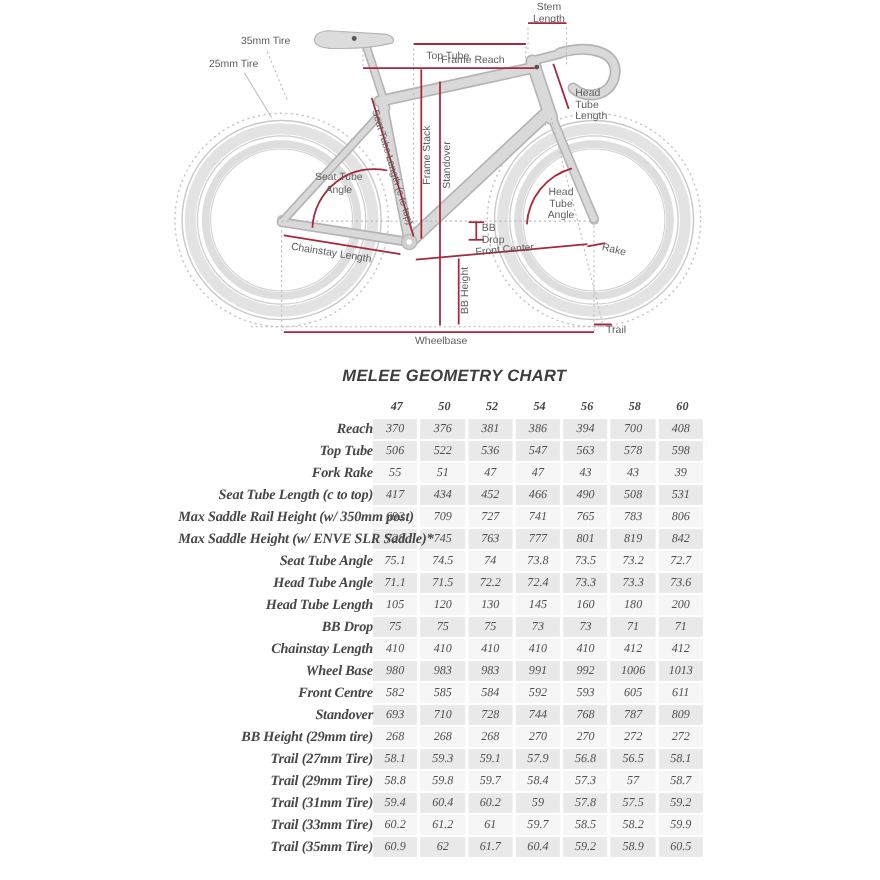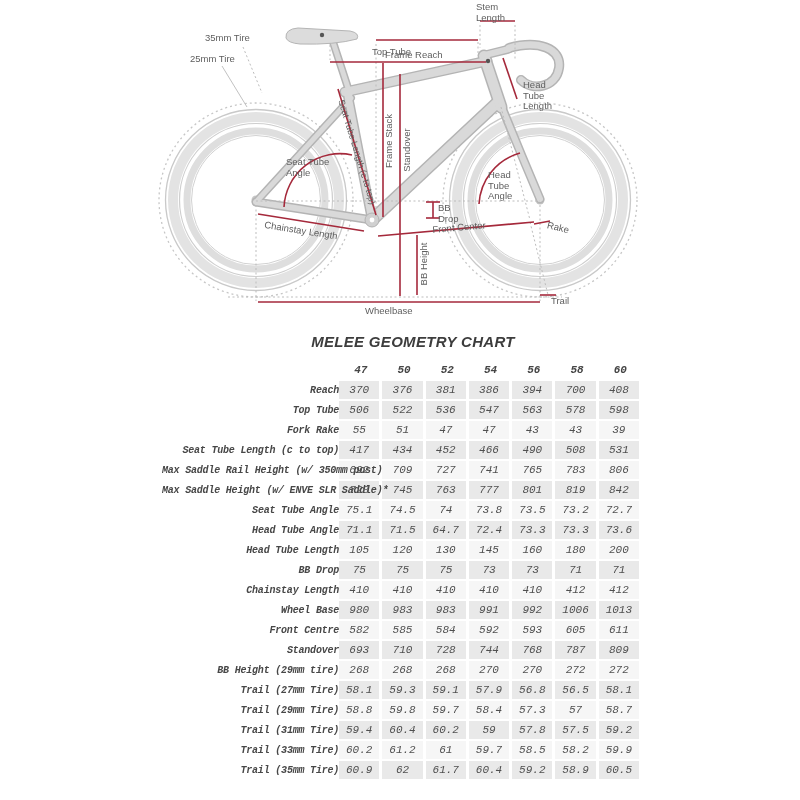--- a/index.html
+++ b/index.html
@@ -3,36 +3,36 @@
 <meta charset="utf-8">
 <style>
   html,body{margin:0;padding:0;background:#fff;}
   .page{position:relative;width:800px;height:800px;background:#fff;overflow:hidden;
         font-family:"Liberation Sans",sans-serif;}
 
   
   .diagram{position:absolute;left:0;top:0;width:800px;height:335px;}
   .diagram svg{position:absolute;left:0;top:0;}
   .dl{position:absolute;font:400 9.5px/1.12 "Liberation Sans",sans-serif;color:#5e5e5e;letter-spacing:0;}
-  .dl.c{}
+  .dl.c{text-align:center;}
   .dl.nw{white-space:nowrap;}
   .dl.rot{transform-origin:center center;transform:translate(-50%,-50%);}
 
   
   .geo{position:absolute;left:162px;top:334px;width:480px;}
   .geo-title{width:100%;text-align:center;text-indent:22px;
              font:italic 700 15px/1 "Liberation Sans",sans-serif;
              color:#3d3d3d;letter-spacing:.3px;margin-bottom:13px;}
   table.gt{border-collapse:separate;border-spacing:0;width:480px;
-           font-family:Liberation Mono, monospace;font-style:italic;table-layout:fixed;}
+           font-family:Liberation Serif, serif;font-style:italic;table-layout:fixed;}
   table.gt th,table.gt td{height:18px;padding:0;vertical-align:middle;}
   table.gt col.lc{width:176px;}
   table.gt col.vc{width:43px;}
   table.gt th{font-size:11px;font-weight:700;color:#454545;text-align:center;height:16px;padding-bottom:3px;}
-  td.rl{font-size:10px;font-weight:700;color:#474747;text-align:right;padding-right:9px;
+  td.rl{font-size:13px;font-weight:700;color:#474747;text-align:right;padding-right:9px;
         letter-spacing:-0.2px;white-space:nowrap;background:#fff;border-bottom:2px solid #fff;}
   td.val{font-size:11px;font-weight:400;color:#4f4f4f;text-align:center;
          border-right:3px solid #fff;border-bottom:2px solid #fff;}
   tr.odd td.val{background:#e9e9e9;}
   tr.even td.val{background:#f6f6f6;}
 </style>
 </head>
 <body>
 
 <div class="page">
@@ -121,21 +121,21 @@
         <path d="M426,218 H440"></path>
         <path d="M258,214 L364,231"></path>
         <path d="M378,236 L534,222"></path>
         <path d="M534,224 L550,221"></path>
         <path d="M417,235 V295"></path>
         <path d="M258,302 H540"></path>
         <path d="M540,295 H556"></path>
       </g>
     </svg>
 
-    <div class="dl nw" style="left:205px;top:33px;">35mm Tire</div>
+    <div class="dl nw" style="left:219px;top:33px;">35mm Tire</div>
     <div class="dl nw" style="left:190px;top:54px;">25mm Tire</div>
     <div class="dl c" style="left:476px;top:2px;width:46px;">Stem Length</div>
     <div class="dl c" style="left:385px;top:26px;width:90px;margin-top:24px;">Frame Reach</div>
     <div class="dl c" style="left:372px;top:47px;width:70px;">Top Tube</div>
     <div class="dl" style="left:523px;top:80px;width:46px;">Head Tube Length</div>
     <div class="dl nw rot" style="left:357px;top:152px;transform:translate(-50%,-50%) rotate(73deg);font-size:9px;">Seat Tube Length (c to top)</div>
     <div class="dl nw rot" style="left:389px;top:141px;transform:translate(-50%,-50%) rotate(-90deg);">Frame Stack</div>
     <div class="dl nw rot" style="left:407px;top:150px;transform:translate(-50%,-50%) rotate(-90deg);">Standover</div>
     <div class="dl c" style="left:286px;top:157px;width:44px;">Seat Tube Angle</div>
     <div class="dl c" style="left:488px;top:170px;width:44px;">Head Tube Angle</div>
@@ -241,21 +241,21 @@
             <td class="val">74</td>
             <td class="val">73.8</td>
             <td class="val">73.5</td>
             <td class="val">73.2</td>
             <td class="val">72.7</td>
           </tr>
           <tr class="odd">
             <td class="rl">Head Tube Angle</td>
             <td class="val">71.1</td>
             <td class="val">71.5</td>
-            <td class="val">64.7</td>
+            <td class="val">72.2</td>
             <td class="val">72.4</td>
             <td class="val">73.3</td>
             <td class="val">73.3</td>
             <td class="val">73.6</td>
           </tr>
           <tr class="even">
             <td class="rl">Head Tube Length</td>
             <td class="val">105</td>
             <td class="val">120</td>
             <td class="val">130</td>

